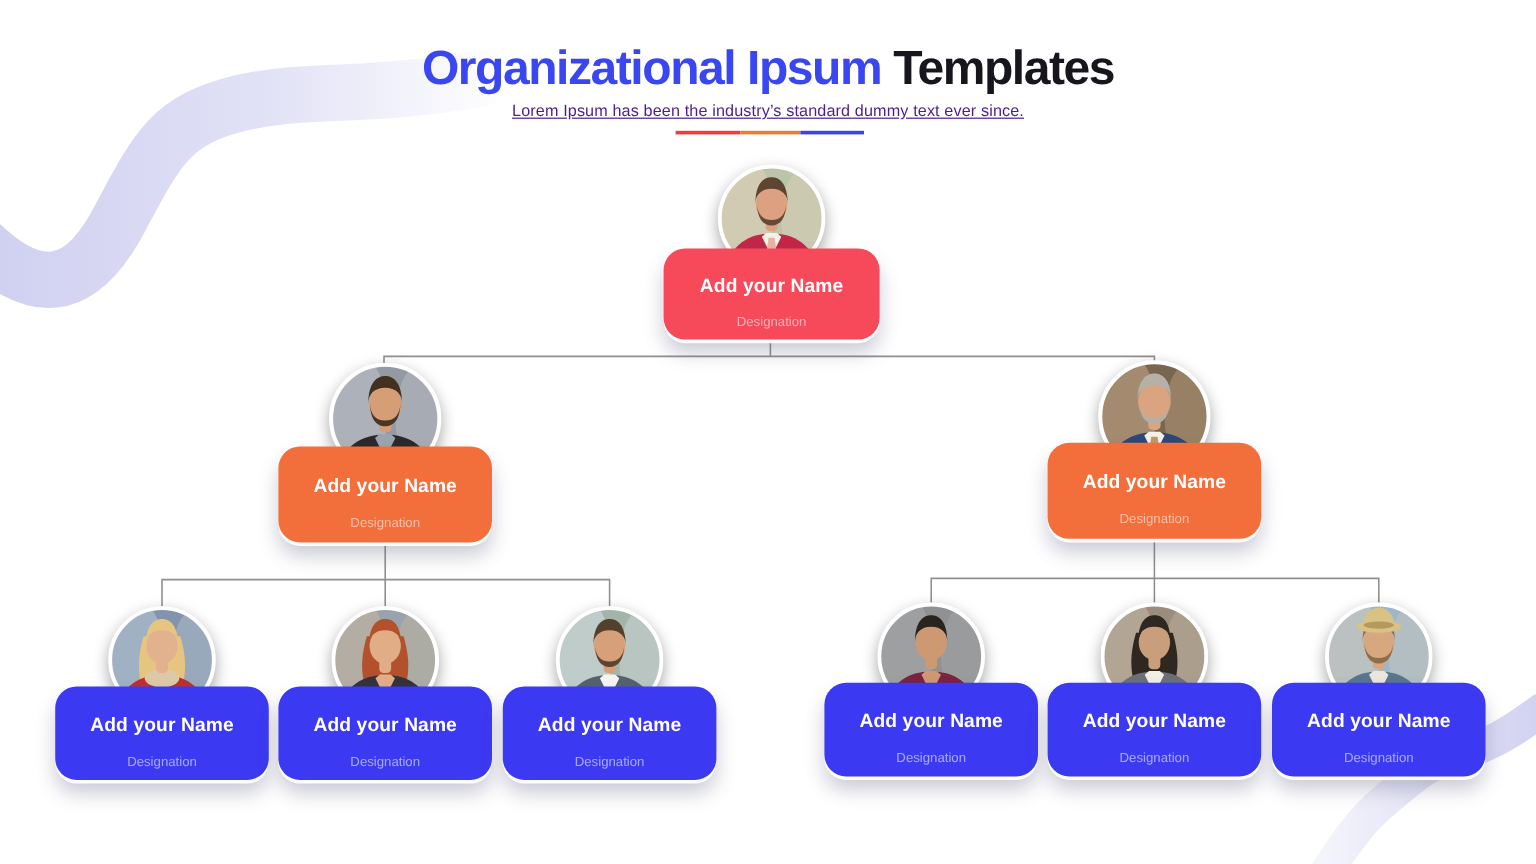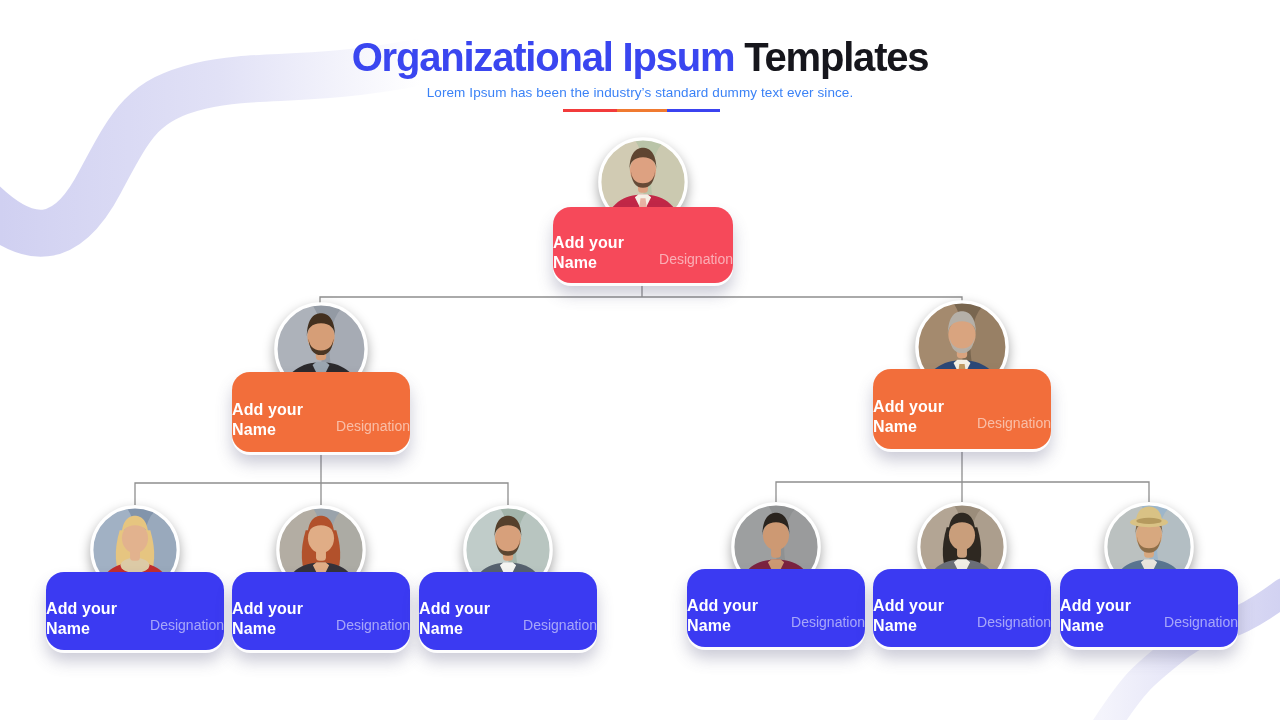--- a/index.html
+++ b/index.html
@@ -23,25 +23,25 @@
   .divider-seg:nth-child(2){width:50px;}
   .divider-seg:nth-child(3){width:53px;}
   
   .connectors{position:absolute;left:0;top:0;z-index:1;pointer-events:none;}
   
   .node{position:absolute;z-index:2;}
   .card{
     position:absolute;left:0;top:0;width:100%;height:100%;
     border-radius:18px;
     box-shadow:0 3px 0 rgba(255,255,255,.95), 0 11px 16px rgba(80,80,120,.30);
-    display:flex;align-items:center;justify-content:center;
+    display:flex;flex-direction:column;align-items:center;justify-content:center;
     padding-top:15px;box-sizing:border-box;
   }
   .member-name{color:#ffffff;font-size:16px;font-weight:700;letter-spacing:.1px;line-height:1.2;}
-  .member-desig{color:rgba(255,255,255,.55);font-size:14px;font-weight:400;margin-top:14px;line-height:1.3;}
+  .member-desig{color:rgba(255,255,255,.55);font-size:11px;font-weight:400;margin-top:14px;line-height:1.3;}
   .avatar{
     position:absolute;left:50%;transform:translateX(-50%);
     border-radius:50%;
     filter:drop-shadow(0 5px 6px rgba(0,0,0,.35));
   }
   .avatar svg{display:block;}
 </style>
 </head>
 <body>
 
@@ -64,21 +64,21 @@
       <stop class="wstop" offset="1" stop-opacity="0.85" stop-color="#c9c9ef"></stop>
     </linearGradient>
   </defs>
   <path d="M52 192 C84 142 92 136 130 106 C166 80 172 98 234 52" fill="none" stroke="url(#wgr)" stroke-width="28" stroke-linecap="round"></path>
 </svg>
 
 <div class="header">
   <div class="title">
     <span style="color: rgb(58, 70, 240);">Organizational Ipsum</span><span style="color: rgb(22, 22, 28);"> Templates</span>
   </div>
-  <div class="subtitle" style="color: #3b82f6;">Lorem Ipsum has been the industry’s standard dummy text ever since.</div>
+  <div class="subtitle" style="color: #4c1d95; text-decoration: underline;">Lorem Ipsum has been the industry’s standard dummy text ever since.</div>
 </div>
 <div class="divider">
   <span class="divider-seg" style="background: rgb(242, 59, 59);"></span>
   <span class="divider-seg" style="background: rgb(240, 122, 48);"></span>
   <span class="divider-seg" style="background: rgb(59, 67, 240);"></span>
 </div>
 
 <svg class="connectors" width="1280" height="720" viewBox="0 0 1280 720">
   <g fill="none" stroke-width="1.3" stroke="#8f8f8f">
     <path d="M642 283 V297 M320 304 V297 H962 V302"></path>

